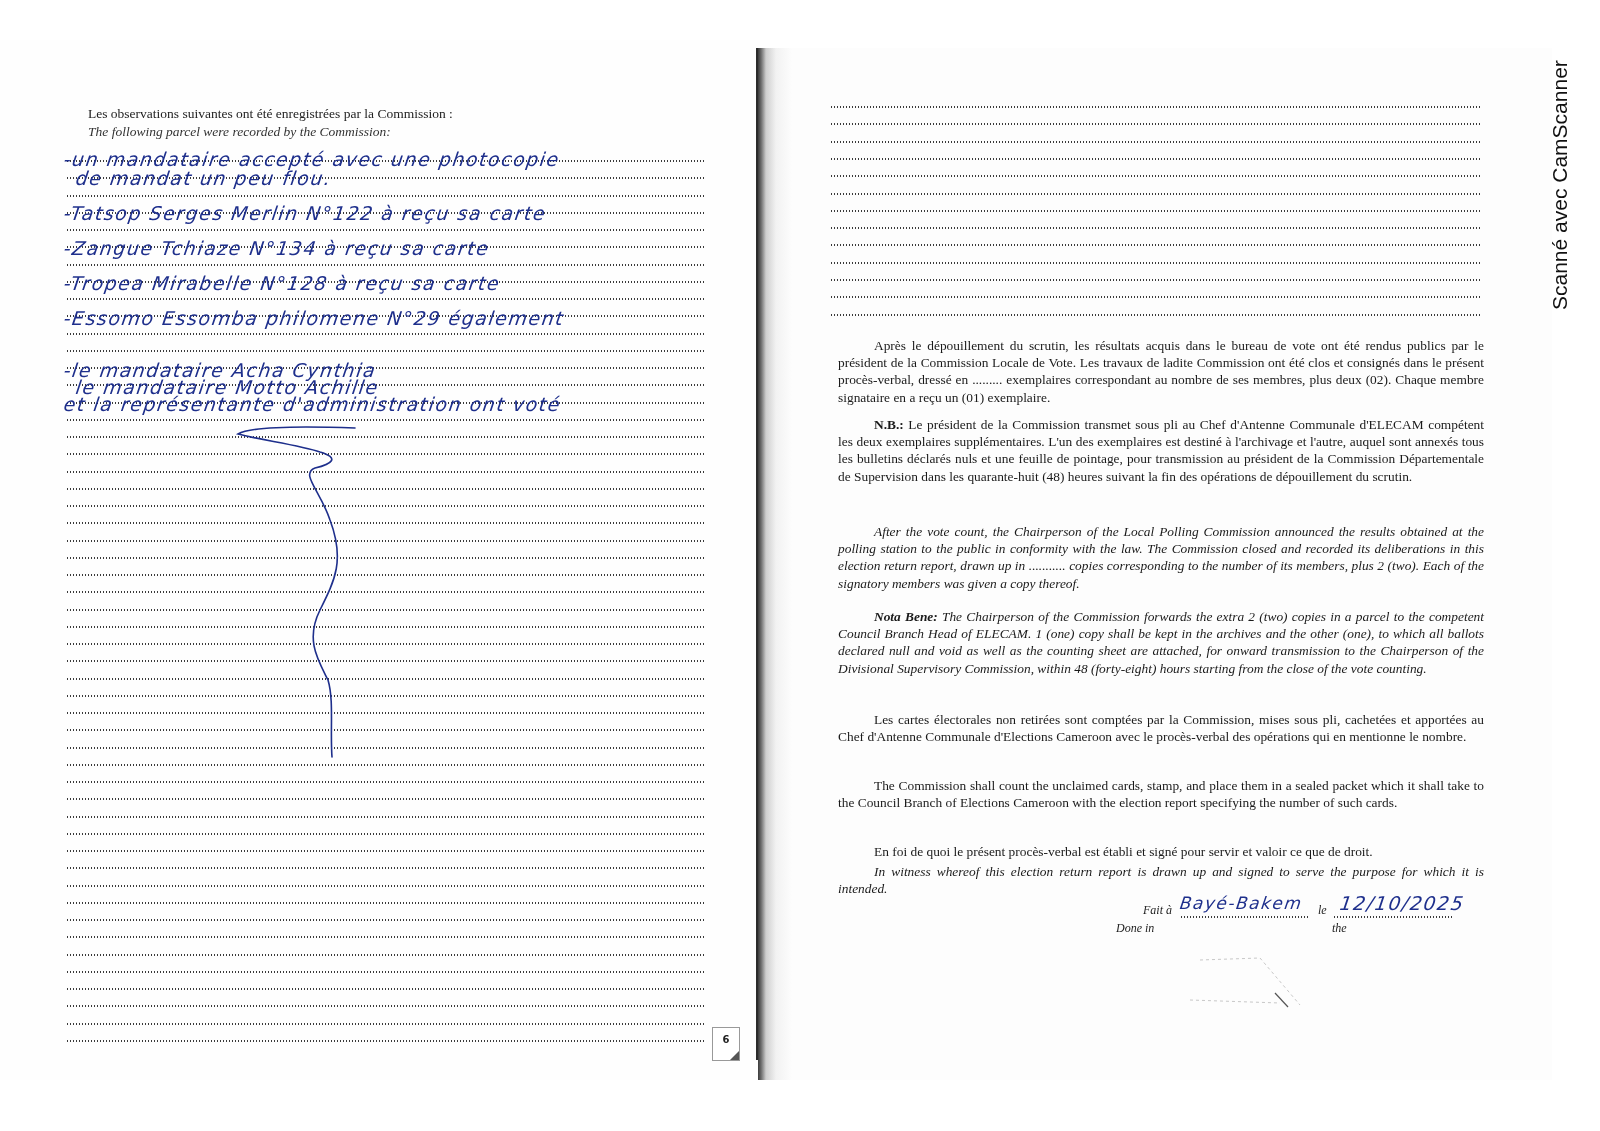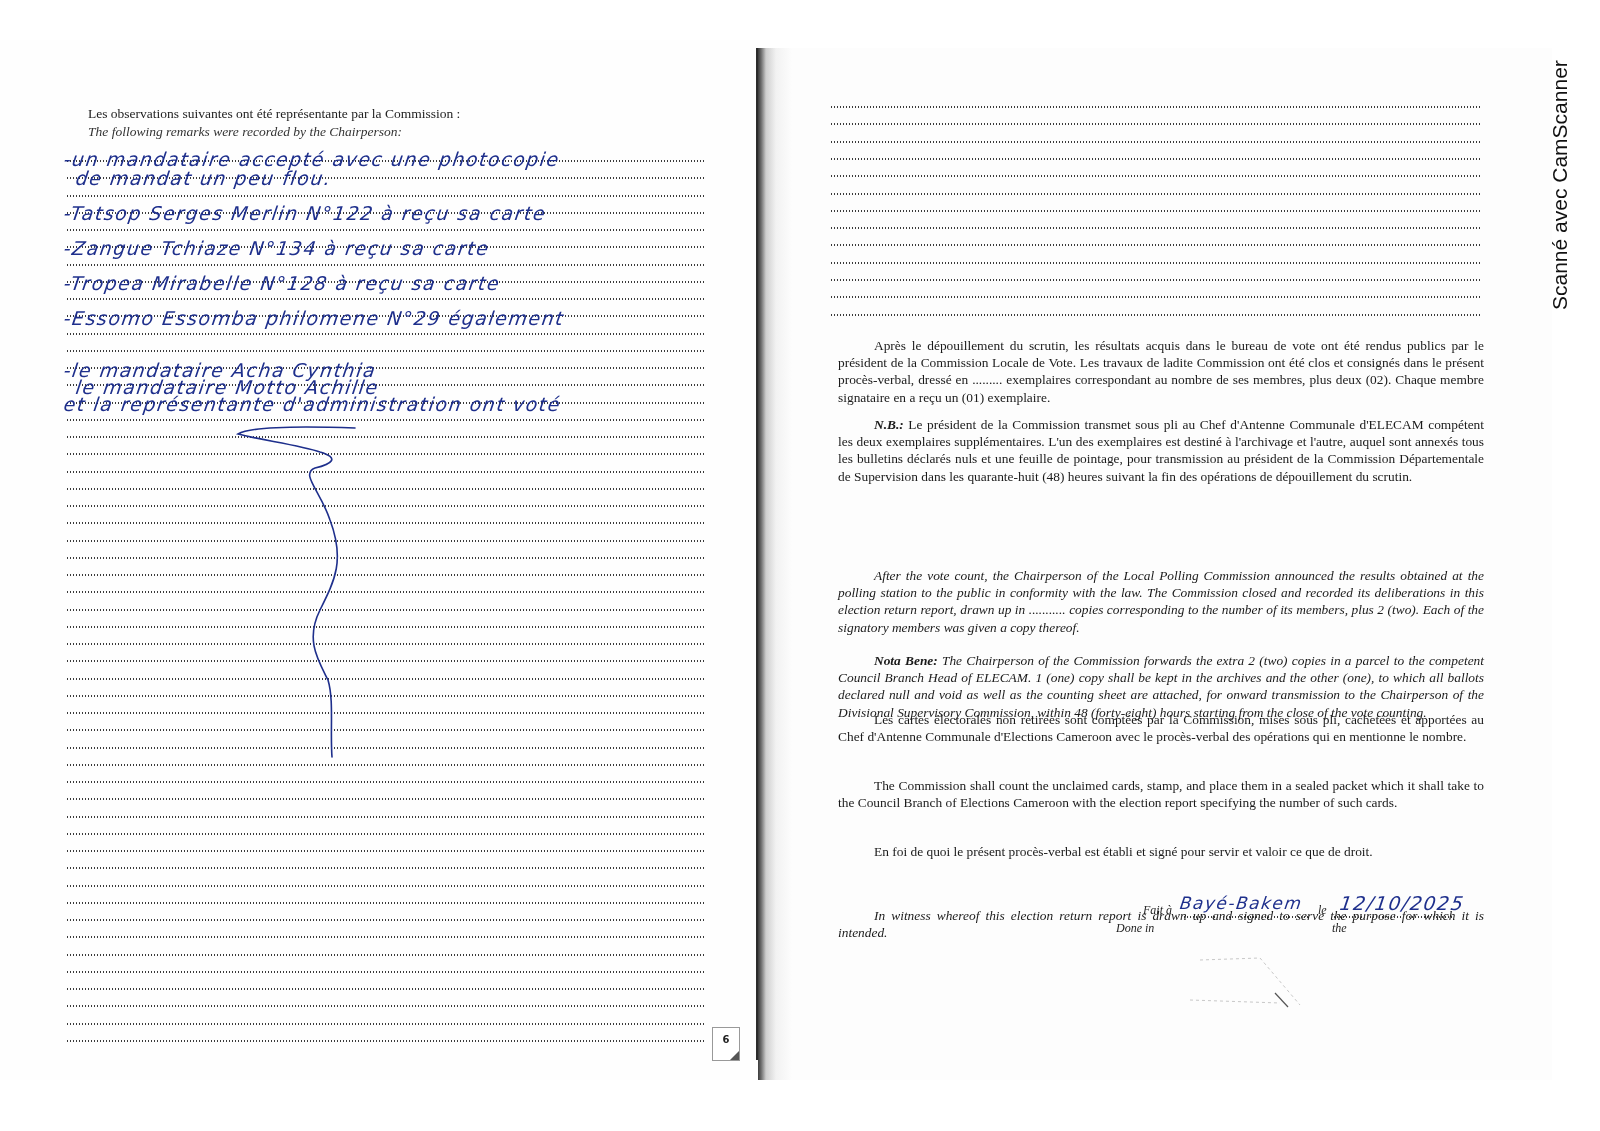--- a/index.html
+++ b/index.html
@@ -25,23 +25,23 @@
   .hdr.it { font-style:italic; color:#333; }
   .hw {
     position:absolute; font-family:"DejaVu Sans", sans-serif; font-style:italic;
     color:#1e2f8c; font-size:19px; letter-spacing:1.5px; white-space:nowrap;
     transform:skewX(-8deg);
   }
   .para {
     position:absolute; left:838px; width:646px; font-size:13.4px; line-height:17.2px;
     text-align:justify; color:#1a1a1a;
   }
-  .para.it { font-style:italic;margin-top:44px; }
+  .para.it { font-style:italic; }
   .para .indent { display:inline-block; width:18px; }
-  .para b { font-weight:bold;font-style:italic; }
+  .para b { font-weight:bold; }
   .sig-label { position:absolute; font-style:italic; font-size:12px; color:#222; }
   .page-num {
     position:absolute; left:712px; top:1027px; width:26px; height:32px;
     border:1px solid #999; background:#fff; font-family:"DejaVu Sans",sans-serif;
     font-size:10px; font-weight:bold; text-align:center; line-height:24px; color:#222;
   }
   .page-num .fold { position:absolute; right:0; bottom:0; width:0; height:0;
     border-left:9px solid transparent; border-bottom:9px solid #555; }
   .watermark {
     position:absolute; left:1548px; top:310px; transform-origin:left top;
@@ -51,22 +51,22 @@
   svg.scribble { position:absolute; left:0; top:0; pointer-events:none; }
   .stamp { position:absolute; left:1180px; top:955px; }
 </style>
 </head>
 <body>
 
 <div id="left-page" class="page"></div>
 <div class="spine"></div>
 <div id="right-page" class="page"></div>
 
-<div class="hdr" style="top:106px;">Les observations suivantes ont été représentante par la Commission :</div>
-<div class="hdr it" style="top:124px;">The following remarks were recorded by the Chairperson:</div>
+<div class="hdr" style="top:106px;">Les observations suivantes ont été enregistrées par la Commission :</div>
+<div class="hdr it" style="top:124px;">The following parcel were recorded by the Commission:</div>
 
 <div id="left-lines">
     <div class="dotline" style="left: 66px; width: 640px; top: 160px;"></div>
     <div class="dotline" style="left: 66px; width: 640px; top: 177.25px;"></div>
     <div class="dotline" style="left: 66px; width: 640px; top: 194.5px;"></div>
     <div class="dotline" style="left: 66px; width: 640px; top: 211.75px;"></div>
     <div class="dotline" style="left: 66px; width: 640px; top: 229px;"></div>
     <div class="dotline" style="left: 66px; width: 640px; top: 246.25px;"></div>
     <div class="dotline" style="left: 66px; width: 640px; top: 263.5px;"></div>
     <div class="dotline" style="left: 66px; width: 640px; top: 280.75px;"></div>

